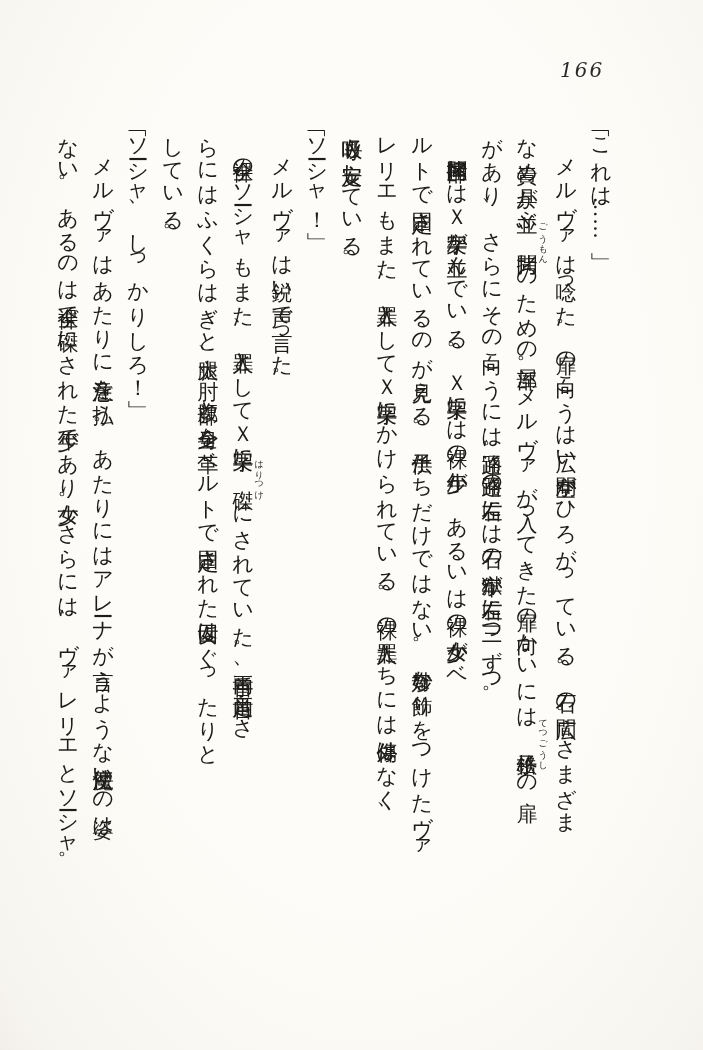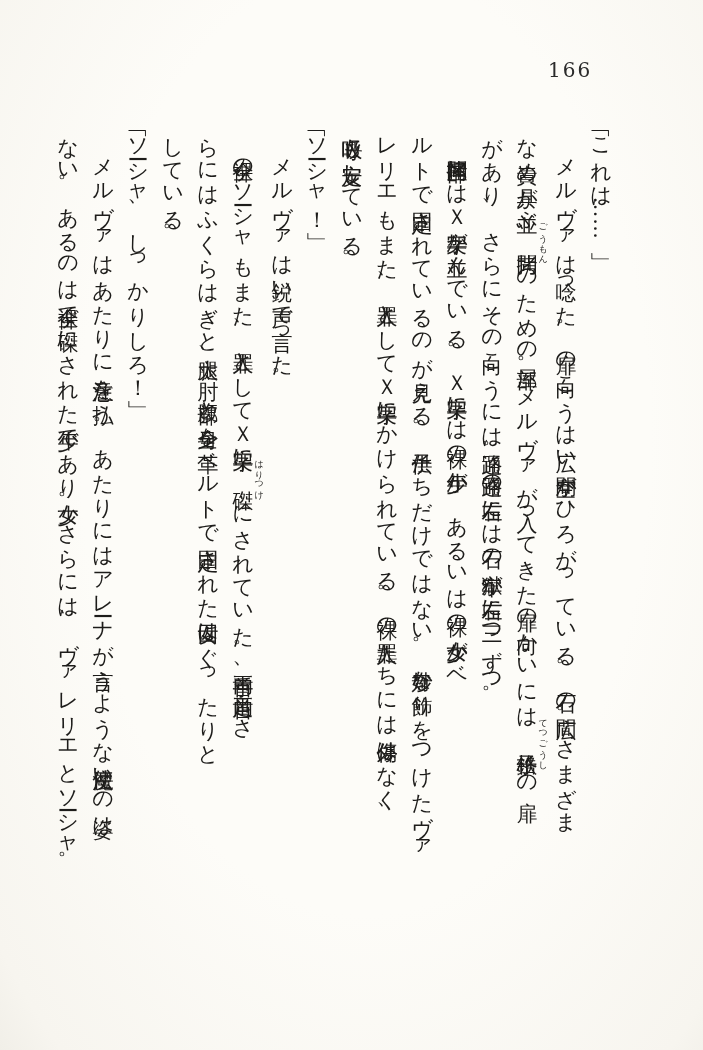--- a/index.html
+++ b/index.html
@@ -7,22 +7,23 @@
     position: relative;
     width: 703px;
     height: 1050px;
     background: radial-gradient(ellipse at 52% 42%, #fdfcf8 55%, #f7f5ef 92%, #f1efe8 100%);
     overflow: hidden;
     font-family: "DejaVu Serif", "Liberation Serif", serif;
   }
   .pagenum {
     position: absolute;
     top: 58px;
-    left: 548px;
+    left: 560px;
     font-size: 20px;
+    font-style: italic;
     letter-spacing: 2px;
     color: #2b2b2b;
   }
   .textblock {
     position: absolute;
     top: 123px;
     right: 85px;
     height: 814px;
     writing-mode: vertical-rl;
     text-orientation: mixed;

